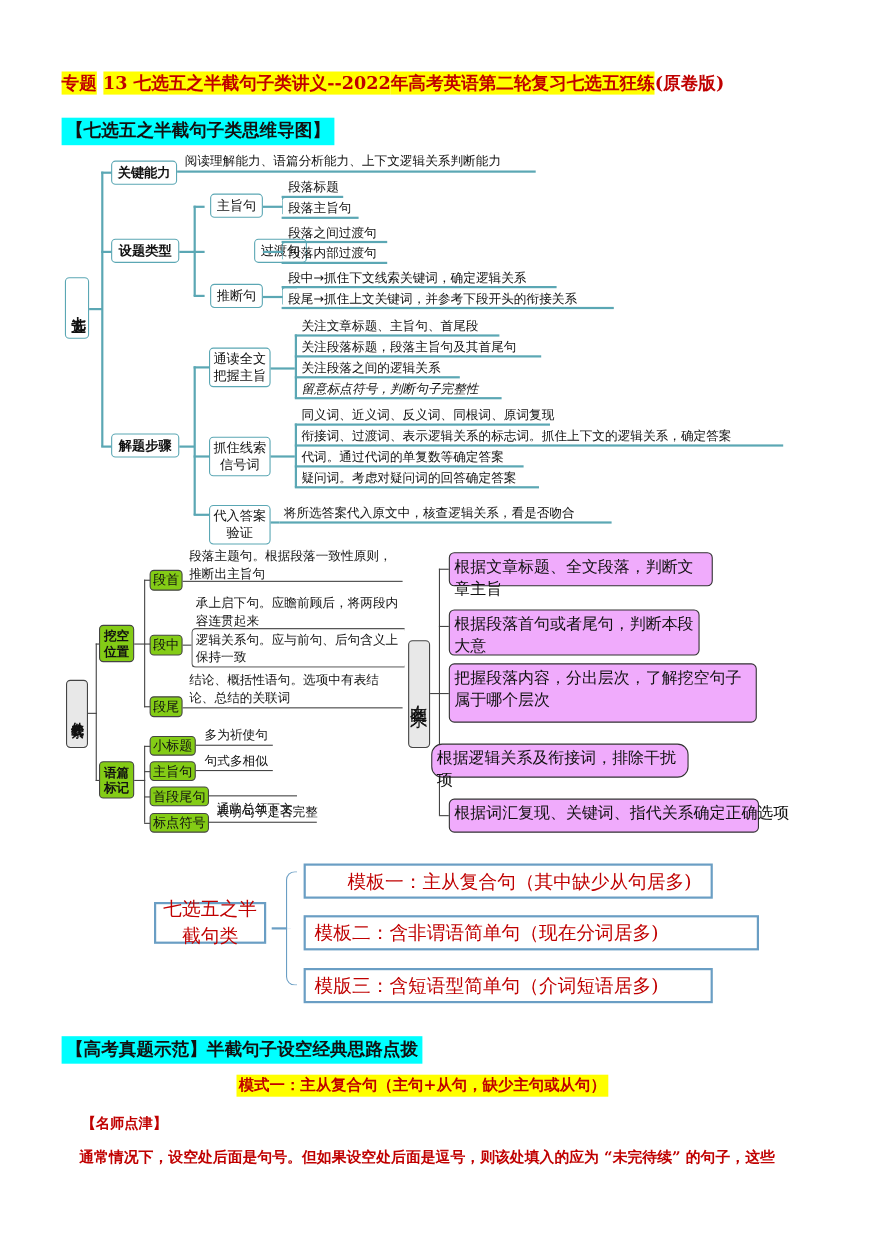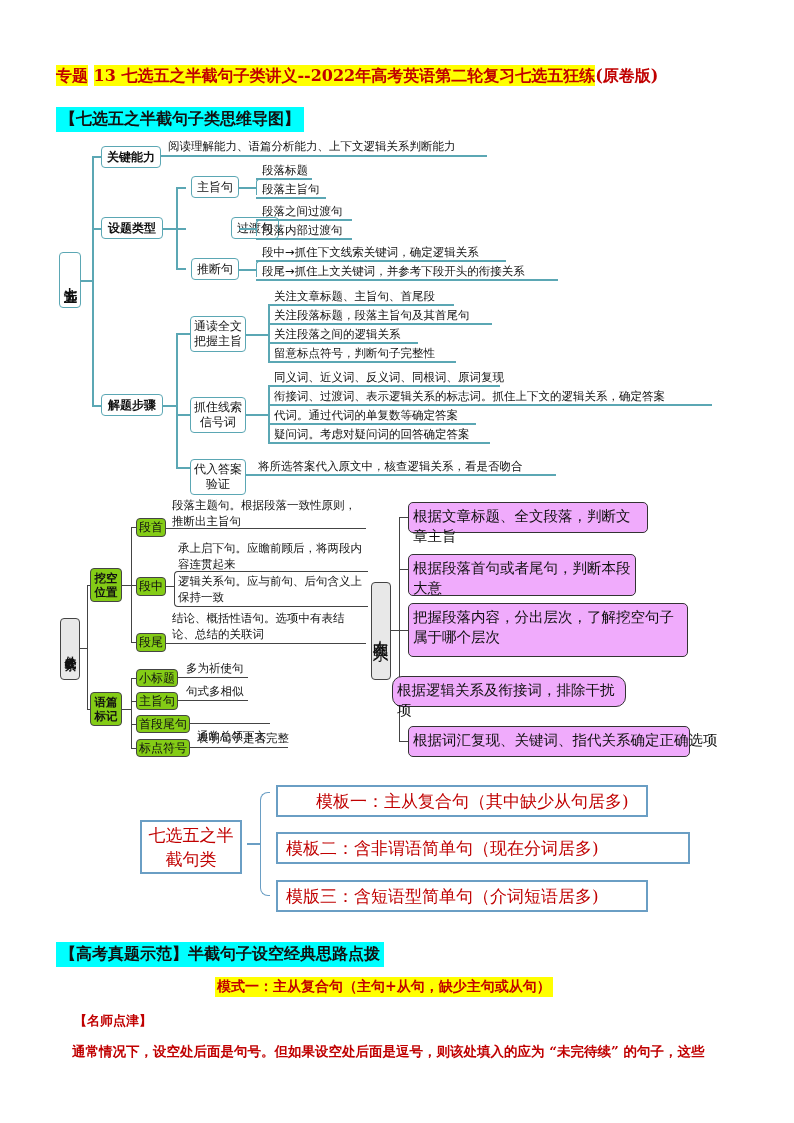--- a/index.html
+++ b/index.html
@@ -101,21 +101,21 @@
 
   <div class="tbox" style="left:190px;top:316px;width:56px;height:36px;padding:0 3px;">通读全文把握主旨</div>
   <div class="tline" style="left:246px;top:334px;width:22px;height:1.5px;"></div>
   <div class="tline" style="left:268px;top:304px;width:1.5px;height:58px;"></div>
   <div class="ttext" style="left:274px;top:288px;">关注文章标题、主旨句、首尾段</div>
   <div class="tunder" style="left:268px;top:304px;width:186px;"></div>
   <div class="ttext" style="left:274px;top:307px;">关注段落标题，段落主旨句及其首尾句</div>
   <div class="tunder" style="left:268px;top:323px;width:224px;"></div>
   <div class="ttext" style="left:274px;top:326px;">关注段落之间的逻辑关系</div>
   <div class="tunder" style="left:268px;top:342px;width:150px;"></div>
-  <div class="ttext" style="left:274px;top:345px;">留意标点符号，判断句子完整性</div>
+  <div class="ttext" style="left:274px;top:345px;font-style:italic;">留意标点符号，判断句子完整性</div>
   <div class="tunder" style="left:268px;top:361px;width:188px;"></div>
 
   <div class="tbox" style="left:190px;top:397px;width:56px;height:36px;padding:0 3px;">抓住线索信号词</div>
   <div class="tline" style="left:246px;top:414px;width:22px;height:1.5px;"></div>
   <div class="tline" style="left:268px;top:385px;width:1.5px;height:58px;"></div>
   <div class="ttext" style="left:274px;top:369px;">同义词、近义词、反义词、同根词、原词复现</div>
   <div class="tunder" style="left:268px;top:385px;width:232px;"></div>
   <div class="ttext" style="left:274px;top:388px;">衔接词、过渡词、表示逻辑关系的标志词。抓住上下文的逻辑关系，确定答案</div>
   <div class="tunder" style="left:268px;top:404px;width:444px;"></div>
   <div class="ttext" style="left:274px;top:407px;">代词。通过代词的单复数等确定答案</div>
@@ -196,21 +196,21 @@
   <div class="gline" style="left:399px;top:741px;width:9px;height:1.3px;"></div>
 
   <div class="rbox" style="left:408px;top:502px;width:240px;height:31px;">根据文章标题、全文段落，判断文章主旨</div>
   <div class="rbox" style="left:408px;top:554px;width:228px;height:42px;">根据段落首句或者尾句，判断本段大意</div>
   <div class="rbox" style="left:408px;top:603px;width:280px;height:54px;white-space:normal;">把握段落内容，分出层次，了解挖空句子属于哪个层次</div>
   <div class="rbox" style="left:392px;top:676px;width:234px;height:31px;border-radius:10px;">根据逻辑关系及衔接词，排除干扰项</div>
   <div class="rbox" style="left:408px;top:726px;width:282px;height:31px;white-space:nowrap;">根据词汇复现、关键词、指代关系确定正确选项</div>
 </div>
 
 <div>
-  <div class="bluebox mainbox" style="left:140px;top:820px;width:102px;height:54px;white-space:normal;">七选五之半截句类</div>
+  <div class="bluebox mainbox" style="left:140px;top:820px;width:102px;height:38px;white-space:normal;">七选五之半截句类</div>
 
   <div class="abs" style="left:260px;top:792px;width:10px;height:52px;border-left:1.5px solid #6a9ec4;border-top:1.5px solid #6a9ec4;border-radius:8px 0 0 0;"></div>
   <div class="abs" style="left:260px;top:844px;width:10px;height:52px;border-left:1.5px solid #6a9ec4;border-bottom:1.5px solid #6a9ec4;border-radius:0 0 0 8px;"></div>
   <div class="abs" style="left:247px;top:843px;width:14px;height:1.5px;background:#6a9ec4;"></div>
 
   <div class="bluebox" style="left:276px;top:785px;width:372px;height:32px;padding-left:38px;">模板一：主从复合句（其中缺少从句居多)</div>
   <div class="bluebox" style="left:276px;top:832px;width:414px;height:32px;">模板二：含非谓语简单句（现在分词居多)</div>
   <div class="bluebox" style="left:276px;top:880px;width:372px;height:32px;">模版三：含短语型简单句（介词短语居多)</div>
 </div>
 

